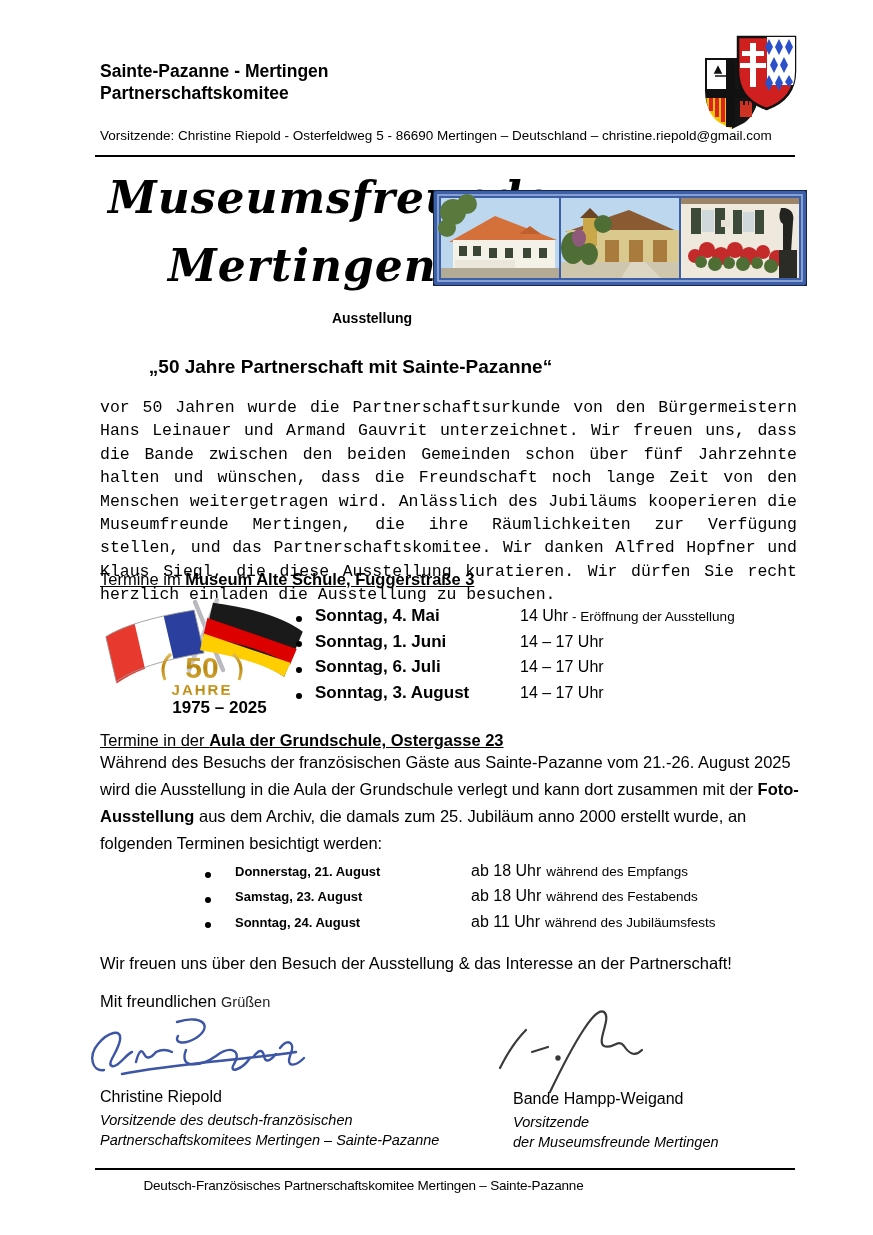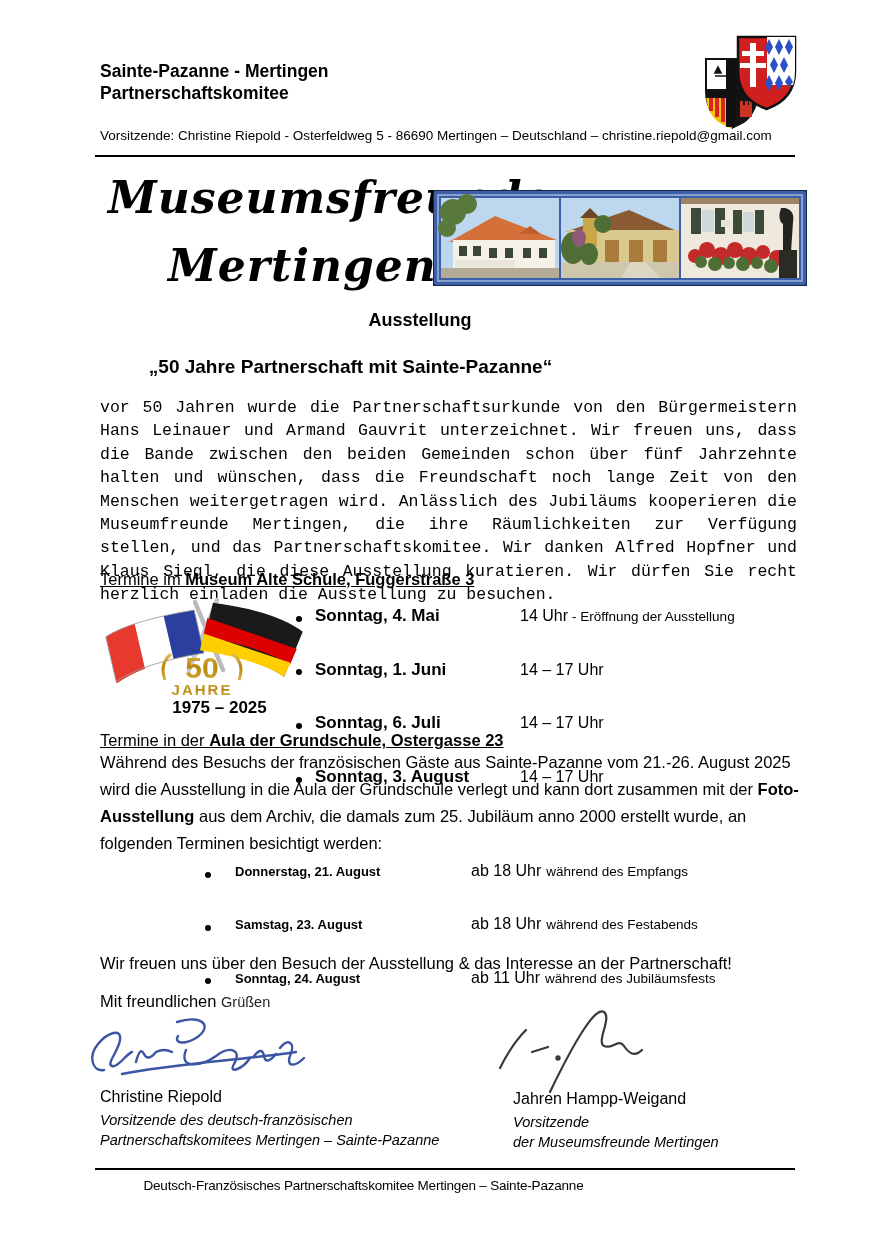--- a/index.html
+++ b/index.html
@@ -10,35 +10,35 @@
   .org{left:100px;top:60px;font-size:17.5px;font-weight:bold;line-height:22px;}
   .contact{left:100px;top:128px;font-size:13.5px;}
   .hrule{left:95px;height:2px;background:#000;width:700px;}
   
   .script{font-family:"DejaVu Serif", serif;font-style:italic;font-weight:bold;
           font-size:44px;letter-spacing:1px;}
   .script-l1{left:108px;top:172px;}
   .script-l2{left:168px;top:240px;}
   .photos{left:433px;top:190px;}
   
-  .h-aus{left:0;top:310px;width:744px;text-align:center;font-size:18px;font-weight:bold;padding-left:48px;}
+  .h-aus{left:0;top:310px;width:744px;text-align:center;font-size:14px;font-weight:bold;}
   .h-sub{left:0;top:356px;width:701px;text-align:center;font-size:19px;font-weight:bold;}
   
   .intro{left:100px;top:396px;width:697px;font-size:16.5px;line-height:23.4px;
          text-align:justify;font-family:Liberation Mono, monospace;}
   
   .sect{font-size:16.5px;text-decoration:underline;}
   .sect b{font-weight:bold;}
   .sect-museum{left:100px;top:570px;}
   .sect-aula{left:100px;top:731px;}
   
   .flagsbox{left:95px;top:592px;width:215px;}
   .years{left:112px;top:698px;width:215px;text-align:center;font-size:17px;font-weight:bold;}
   
-  .evlist{display:flex;flex-direction:column;gap:28px;}
+  .evlist{display:flex;flex-direction:column;}
   .ev{display:flex;align-items:baseline;}
   .dot{width:6px;height:6px;border-radius:50%;background:#000;align-self:center;
        flex:0 0 6px;}
   .list1{left:296px;top:606px;}
   .list1 .ev{height:25.6px;}
   .list1 .dot{margin-right:13px;}
   .list1 .date{font-size:17px;font-weight:bold;width:205px;}
   .list1 .time{font-size:16px;}
   .list1 .note{font-size:13.5px;margin-left:4px;}
   .list2{left:205px;top:862px;}
@@ -330,21 +330,21 @@
   <div class="abs sig-r-img">
     <svg width="175" height="95" viewBox="0 0 175 95">
       <g fill="none" stroke="#3a3a3a" stroke-width="2.2" stroke-linecap="round">
         <path d="M8,68 C16,52 26,38 34,30"></path>
         <path d="M40,52 l16,-5"></path>
         <circle cx="66" cy="58" r="1.6" fill="#3a3a3a"></circle>
         <path d="M58,92 C84,38 104,6 112,12 C120,18 104,42 112,46 C120,50 126,38 132,46 C136,52 142,58 150,50"></path>
       </g>
     </svg>
   </div>
-  <div class="abs signame sig-r-name">Jahren Hampp-Weigand</div>
+  <div class="abs signame sig-r-name">Bande Hampp-Weigand</div>
   <div class="abs sigrole sig-r-role">
     <div>Vorsitzende</div>
     <div>der Museumsfreunde Mertingen</div>
   </div>
 
   <div class="abs hrule footrule"></div>
   <div class="abs foot">Deutsch-Französisches Partnerschaftskomitee Mertingen – Sainte-Pazanne</div>
 
 </div>
 

